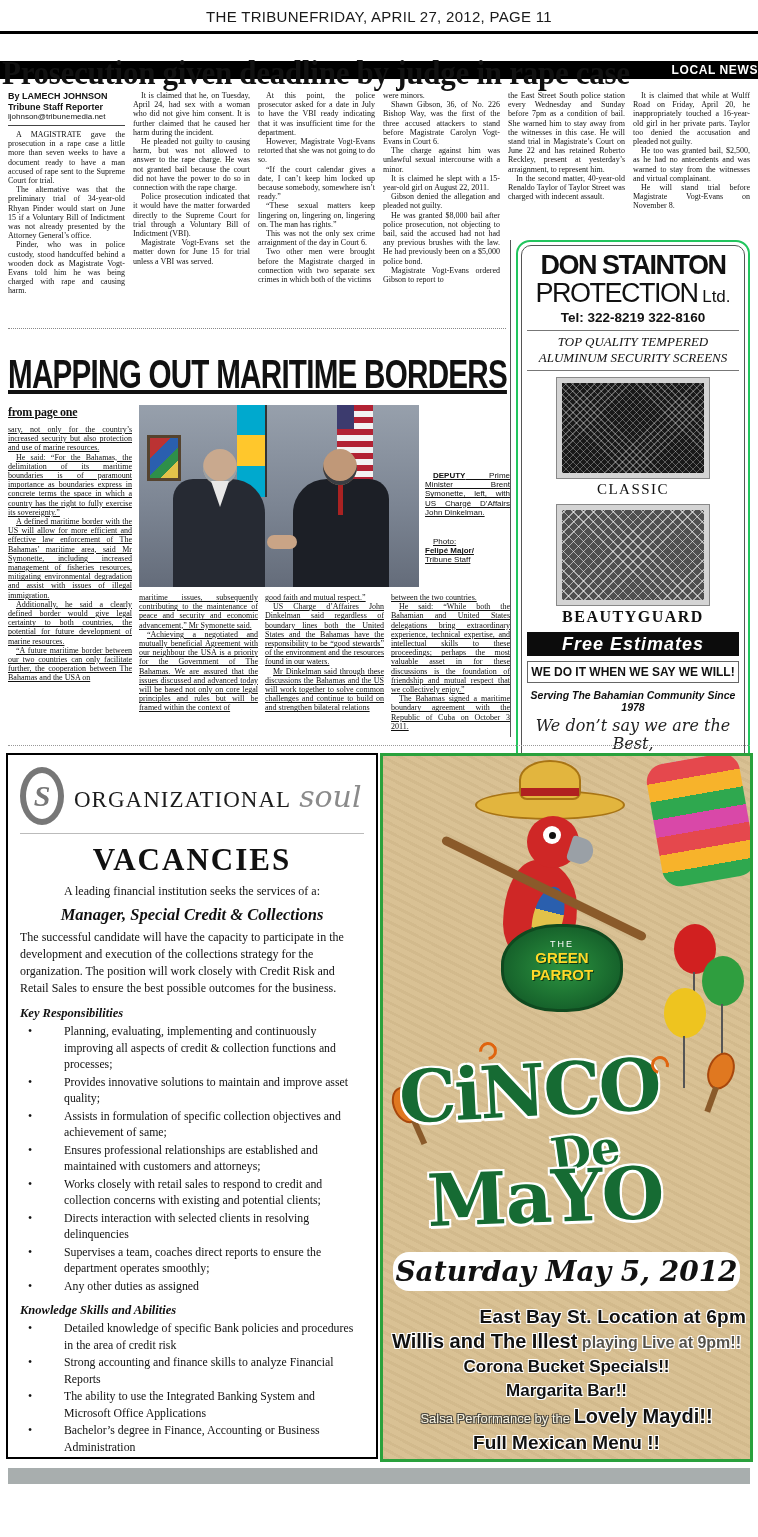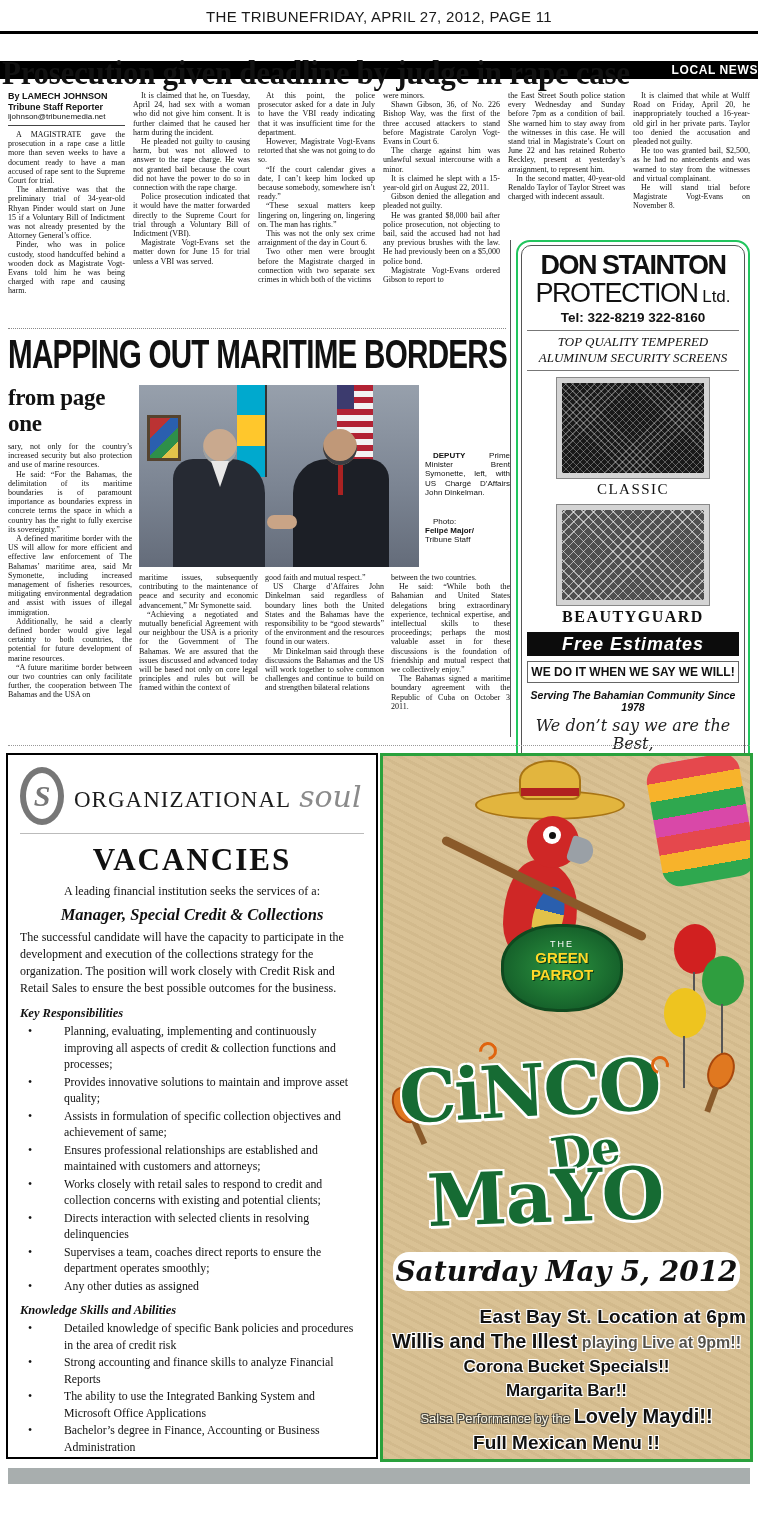--- a/index.html
+++ b/index.html
@@ -24,26 +24,26 @@
   .story p, .m-grid p { font-size:8px; line-height:9.2px; text-align:justify; text-indent:8px; }
   .plist.cont p:first-child { text-indent:0; }
   .byline { font-family:"Liberation Sans", sans-serif; border-bottom:1px solid #444; padding-bottom:3px; margin-bottom:4px; }
   .byline .by { font-weight:bold; font-size:9px; line-height:10.5px; }
   .byline .email { font-size:8px; line-height:10px; }
   .dots-1 { position:absolute; top:328px; left:8px; width:498px; border-top:1.5px dotted #888; }
   .dots-2 { position:absolute; top:745px; left:8px; width:742px; border-top:1.5px dotted #999; }
   .vsep  { position:absolute; top:240px; left:510px; width:1px; height:497px; background:#555; }
 
   
-  .maritime { position:absolute; top:332px; left:8px; width:502px; }
+  .maritime { position:absolute; top:352px; left:8px; width:502px;text-decoration:underline; }
   .m-head { font-family:"Liberation Sans", sans-serif; font-weight:bold; font-size:40px; letter-spacing:-1px;
             white-space:nowrap; transform:scaleX(.74); transform-origin:left; }
   .m-grid { display:flex; gap:7px; margin-top:8px; }
   .m-left { width:124px; flex:0 0 124px; }
-  .frompage { font-size:23px; font-weight:bold; letter-spacing:-.3px; margin-bottom:5px; }
+  .frompage { font-size:12px; font-weight:bold; letter-spacing:-.3px; margin-bottom:5px; }
   .m-right { flex:1 1 auto; }
   .photo-row { display:flex; gap:6px; height:182px; }
   .photo { position:relative; width:280px; height:182px; background:linear-gradient(#97a0ac,#7c8593 55%,#646c7a); overflow:hidden; flex:0 0 280px; }
   .ph-painting { position:absolute; left:8px; top:30px; width:34px; height:46px; border:3px solid #55432e;
                  background:linear-gradient(135deg,#b33 0 30%,#2a5fae 30% 55%,#2e8f4a 55% 75%,#e2c24a 75%); }
   .ph-flag-l { position:absolute; left:98px; top:0; width:30px; height:92px;
                background:linear-gradient(180deg,#00a9ce 0 33%,#ffc72c 33% 66%,#00a9ce 66%); border-right:2px solid #333; }
   .ph-flag-r { position:absolute; left:198px; top:0; width:36px; height:96px;
                background:repeating-linear-gradient(180deg,#b22234 0 6px,#f2f2f2 6px 12px); }
   .ph-flag-r::before { content:""; position:absolute; left:0; top:0; width:17px; height:24px; background:#3c3b6e; }

